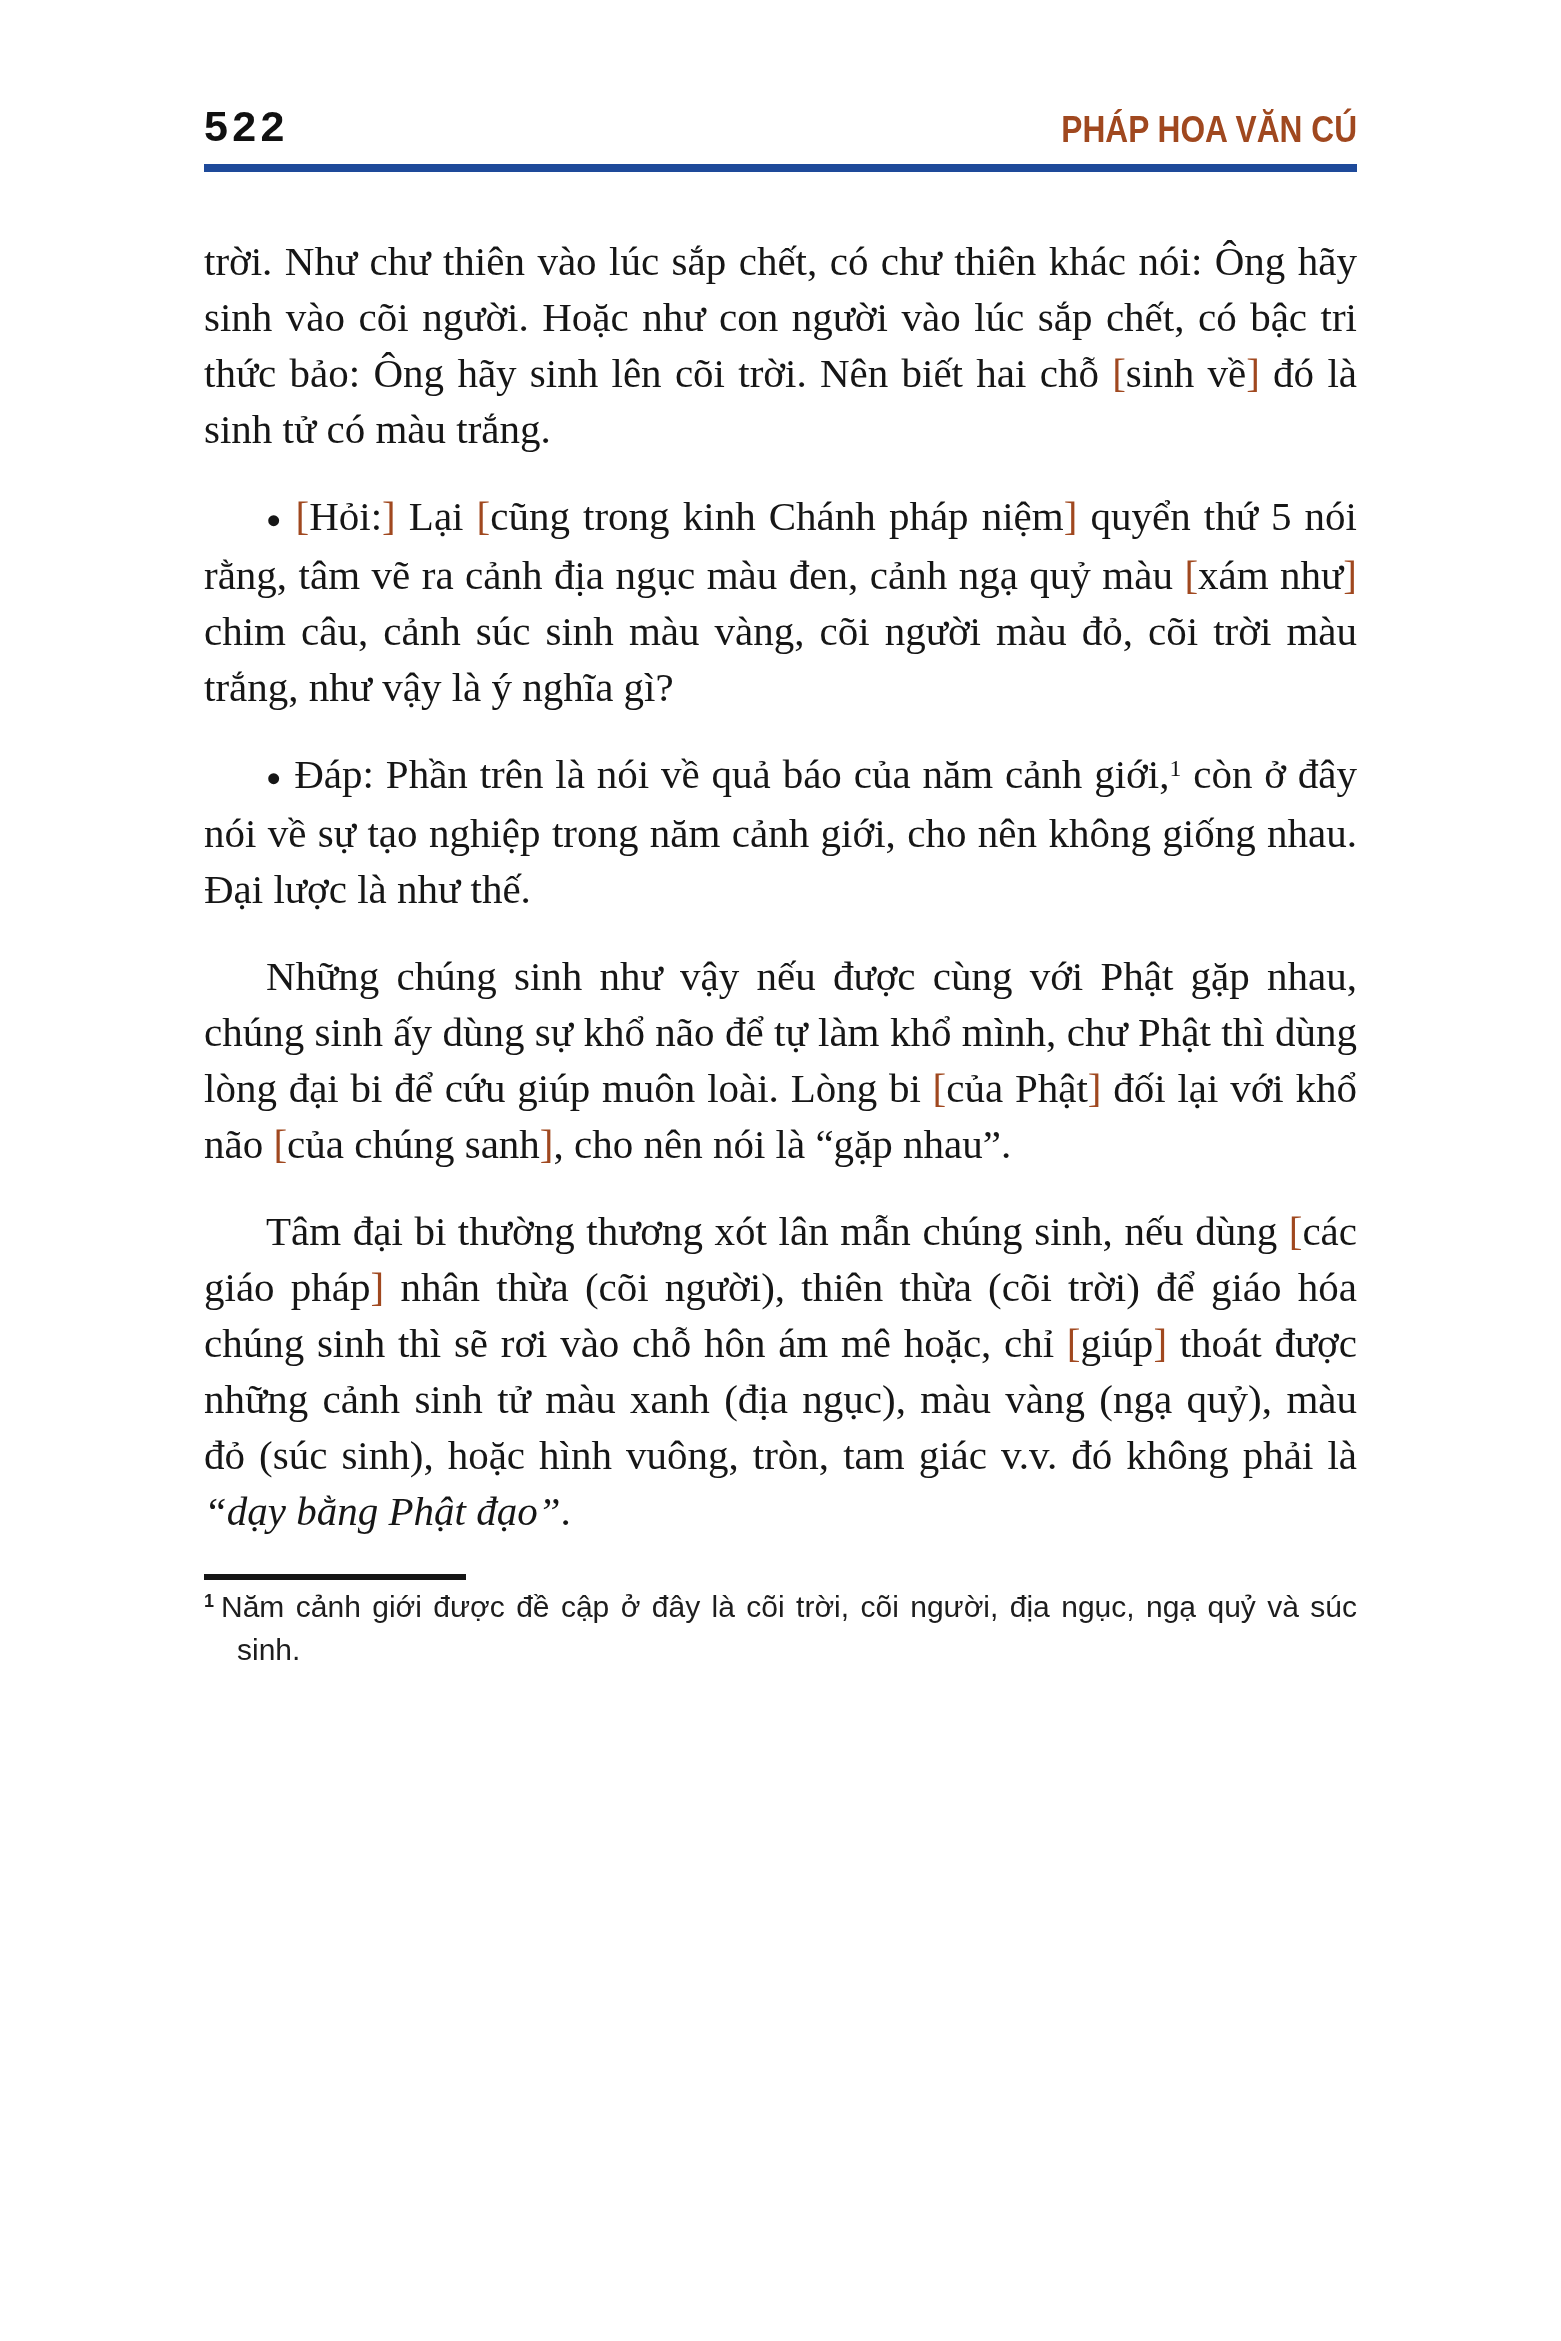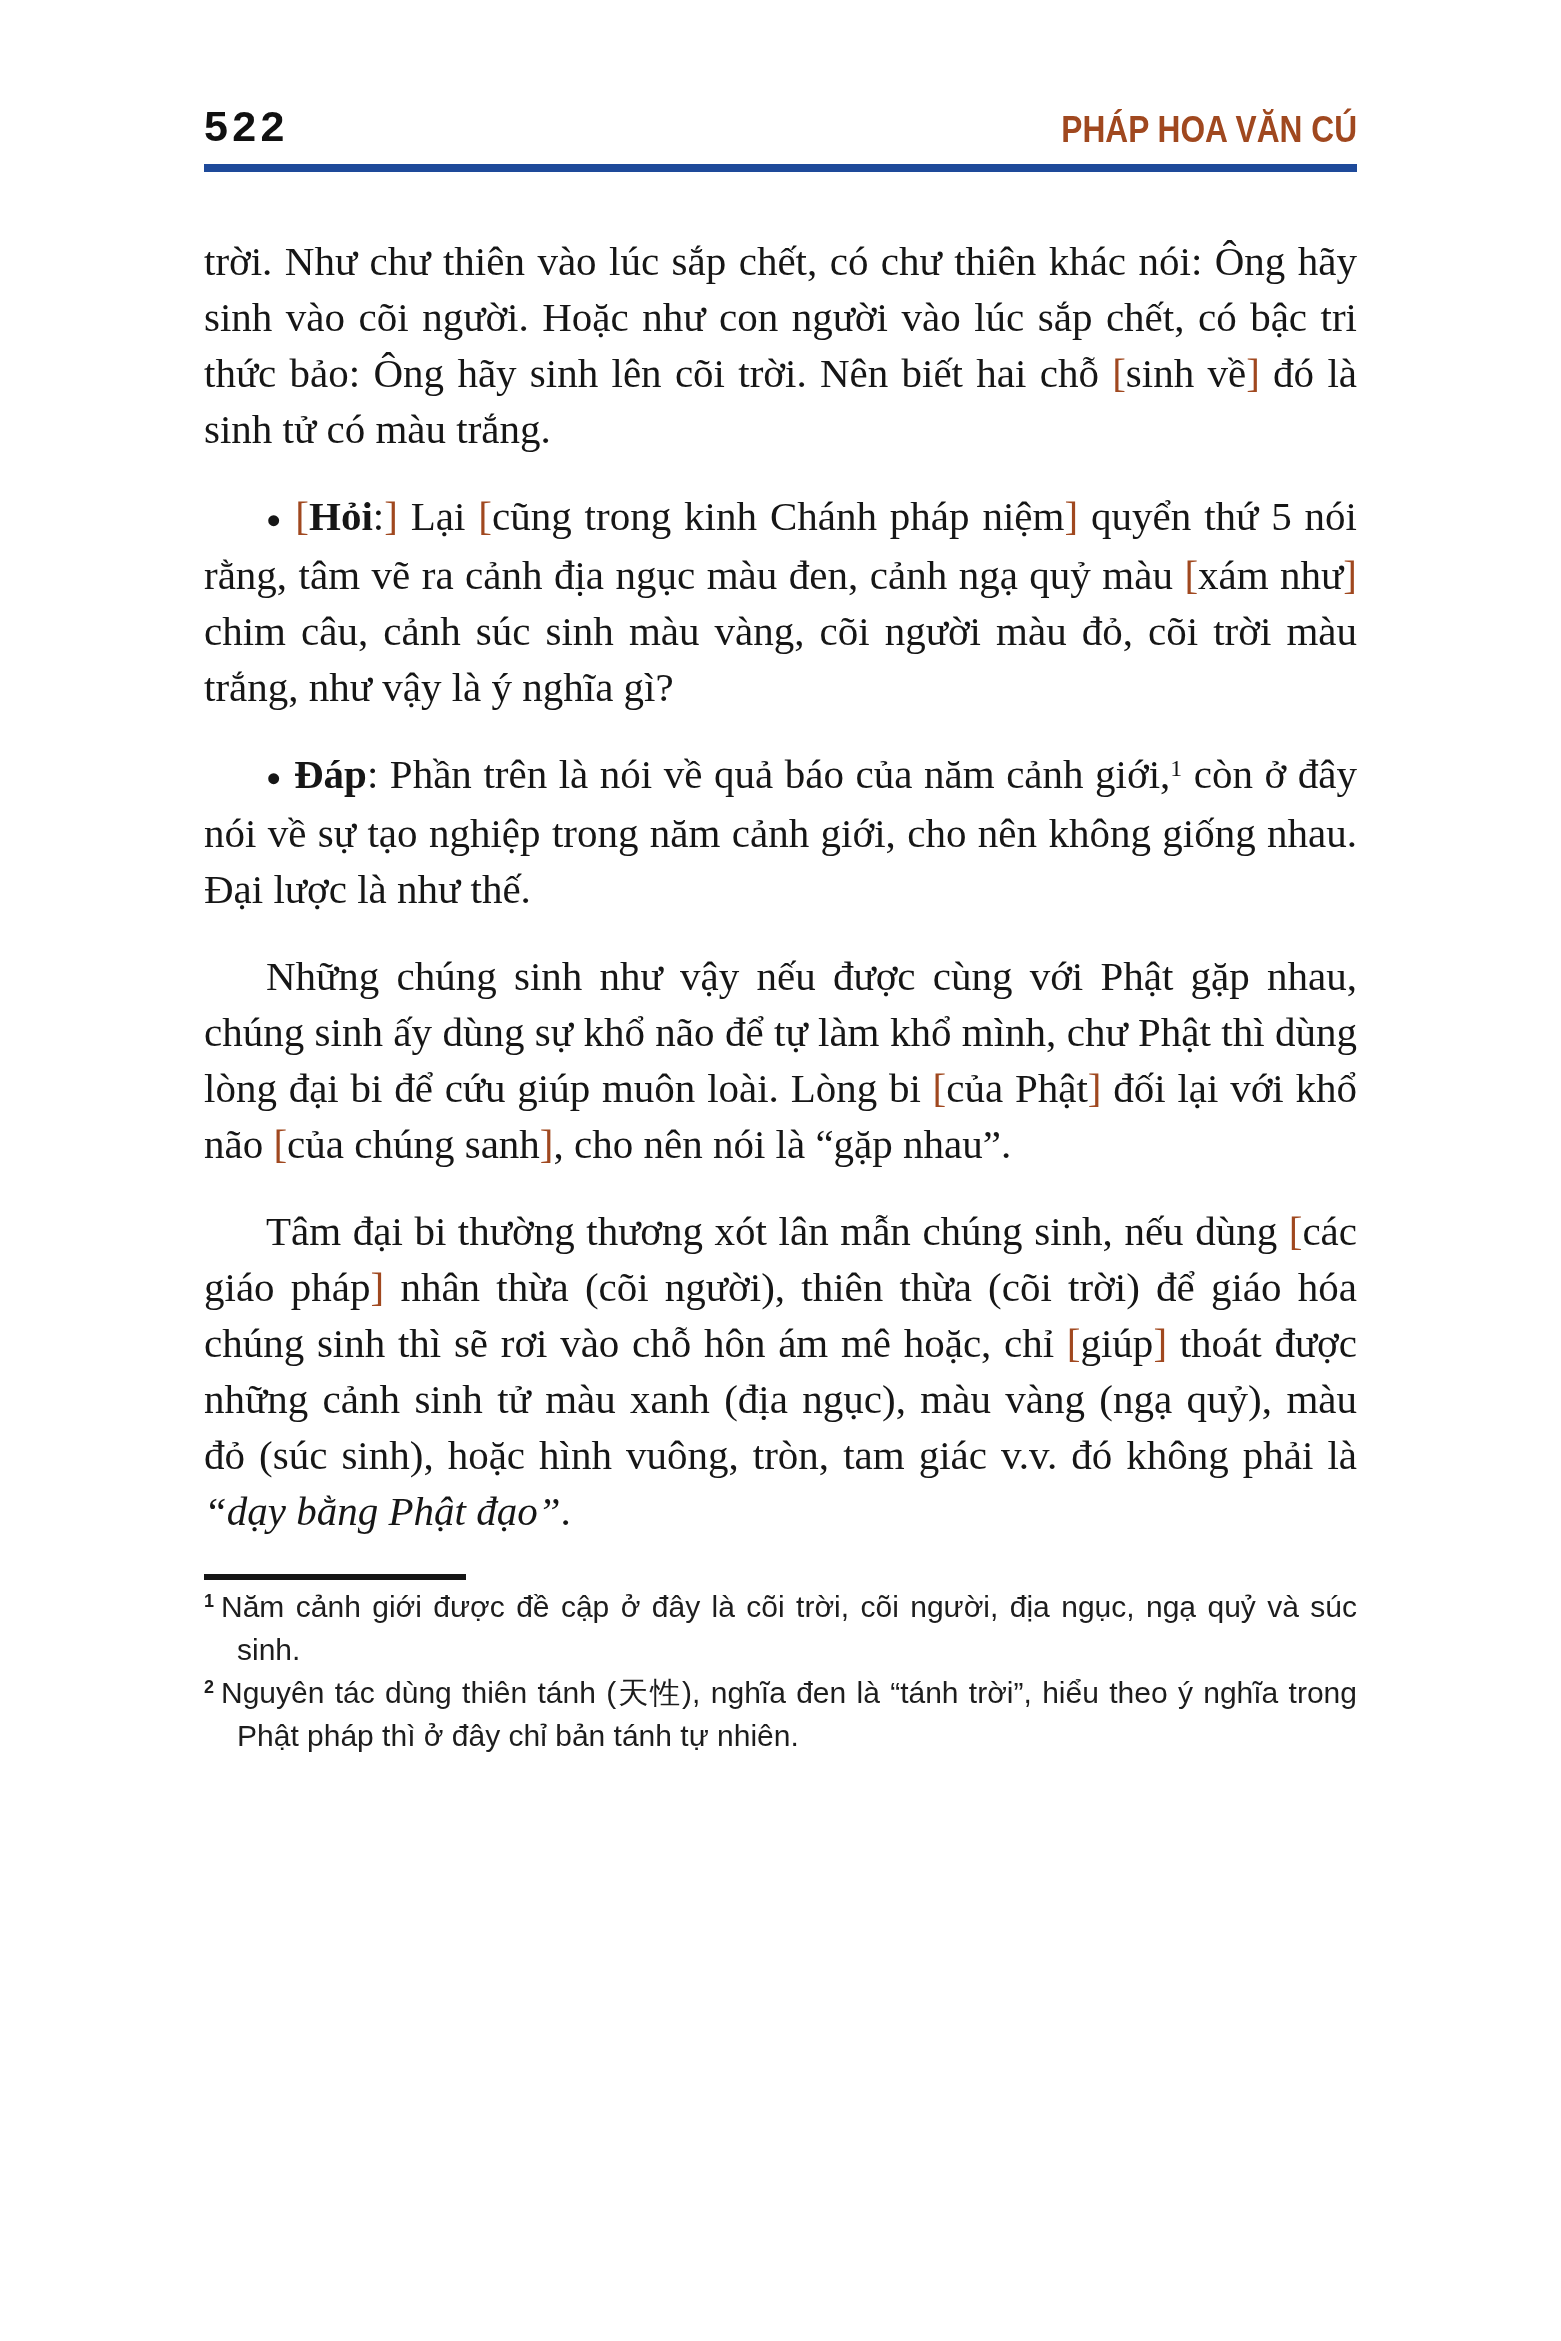--- a/index.html
+++ b/index.html
@@ -50,21 +50,21 @@
     margin-top:61px;
     font-size:41px;
     line-height:56px;
     text-align:justify;
   }
   .body-text p{
     margin:0 0 31px 0;
     text-indent:62px;
   }
   .body-text p.no-indent{ text-indent:0;font-family:Liberation Serif, serif; }
-  .b{ font-weight:bold; }
+  .b{ font-weight:normal; }
   .i{ font-style:italic; }
   .br{ color:var(--accent,#a0481f); }
   .sup{
     font-size:0.58em;
     vertical-align:0.52em;
     line-height:0;
   }
   .bullet{
     font-size:0.62em;
     margin-right:11.3px;
@@ -112,16 +112,15 @@
       <p class="no-indent"><span>trời. Như chư thiên vào lúc sắp chết, có chư thiên khác nói: Ông hãy sinh vào cõi người. Hoặc như con người vào lúc sắp chết, có bậc tri thức bảo: Ông hãy sinh lên cõi trời. Nên biết hai chỗ </span><span class="br">[</span><span>sinh về</span><span class="br">]</span><span> đó là sinh tử có màu trắng.</span></p>
       <p><span class="bullet">●</span><span class="br">[</span><span class="b">Hỏi</span><span>:</span><span class="br">]</span><span> Lại </span><span class="br">[</span><span>cũng trong kinh Chánh pháp niệm</span><span class="br">]</span><span> quyển thứ 5 nói rằng, tâm vẽ ra cảnh địa ngục màu đen, cảnh ngạ quỷ màu </span><span class="br">[</span><span>xám như</span><span class="br">]</span><span> chim câu, cảnh súc sinh màu vàng, cõi người màu đỏ, cõi trời màu trắng, như vậy là ý nghĩa gì?</span></p>
       <p><span class="bullet">●</span><span class="b">Đáp</span><span>: Phần trên là nói về quả báo của năm cảnh giới,</span><span class="sup">1</span><span> còn ở đây nói về sự tạo nghiệp trong năm cảnh giới, cho nên không giống nhau. Đại lược là như thế.</span></p>
       <p><span>Những chúng sinh như vậy nếu được cùng với Phật gặp nhau, chúng sinh ấy dùng sự khổ não để tự làm khổ mình, chư Phật thì dùng lòng đại bi để cứu giúp muôn loài. Lòng bi </span><span class="br">[</span><span>của Phật</span><span class="br">]</span><span> đối lại với khổ não </span><span class="br">[</span><span>của chúng sanh</span><span class="br">]</span><span>, cho nên nói là “gặp nhau”.</span></p>
       <p><span>Tâm đại bi thường thương xót lân mẫn chúng sinh, nếu dùng </span><span class="br">[</span><span>các giáo pháp</span><span class="br">]</span><span> nhân thừa (cõi người), thiên thừa (cõi trời) để giáo hóa chúng sinh thì sẽ rơi vào chỗ hôn ám mê hoặc, chỉ </span><span class="br">[</span><span>giúp</span><span class="br">]</span><span> thoát được những cảnh sinh tử màu xanh (địa ngục), màu vàng (ngạ quỷ), màu đỏ (súc sinh), hoặc hình vuông, tròn, tam giác v.v. đó không phải là </span><span class="i">“dạy bằng Phật đạo”</span><span>.</span></p>
     </main>
 
   <div class="footnote-separator"></div>
   <section class="footnotes" id="footnotes">
       <p><span class="fn-marker">1</span><span>Năm cảnh giới được đề cập ở đây là cõi trời, cõi người, địa ngục, ngạ quỷ và súc sinh.</span></p>
-      <p><span class="fn-marker">2</span><span>Nguyên tác dùng thiên tánh (天性), nghĩa đen là “tánh trời”, hiểu theo ý nghĩa trong Phật pháp thì ở đây chỉ bản tánh tự nhiên.</span></p>
     </section>
 </div>
 
 
 </body></html>

